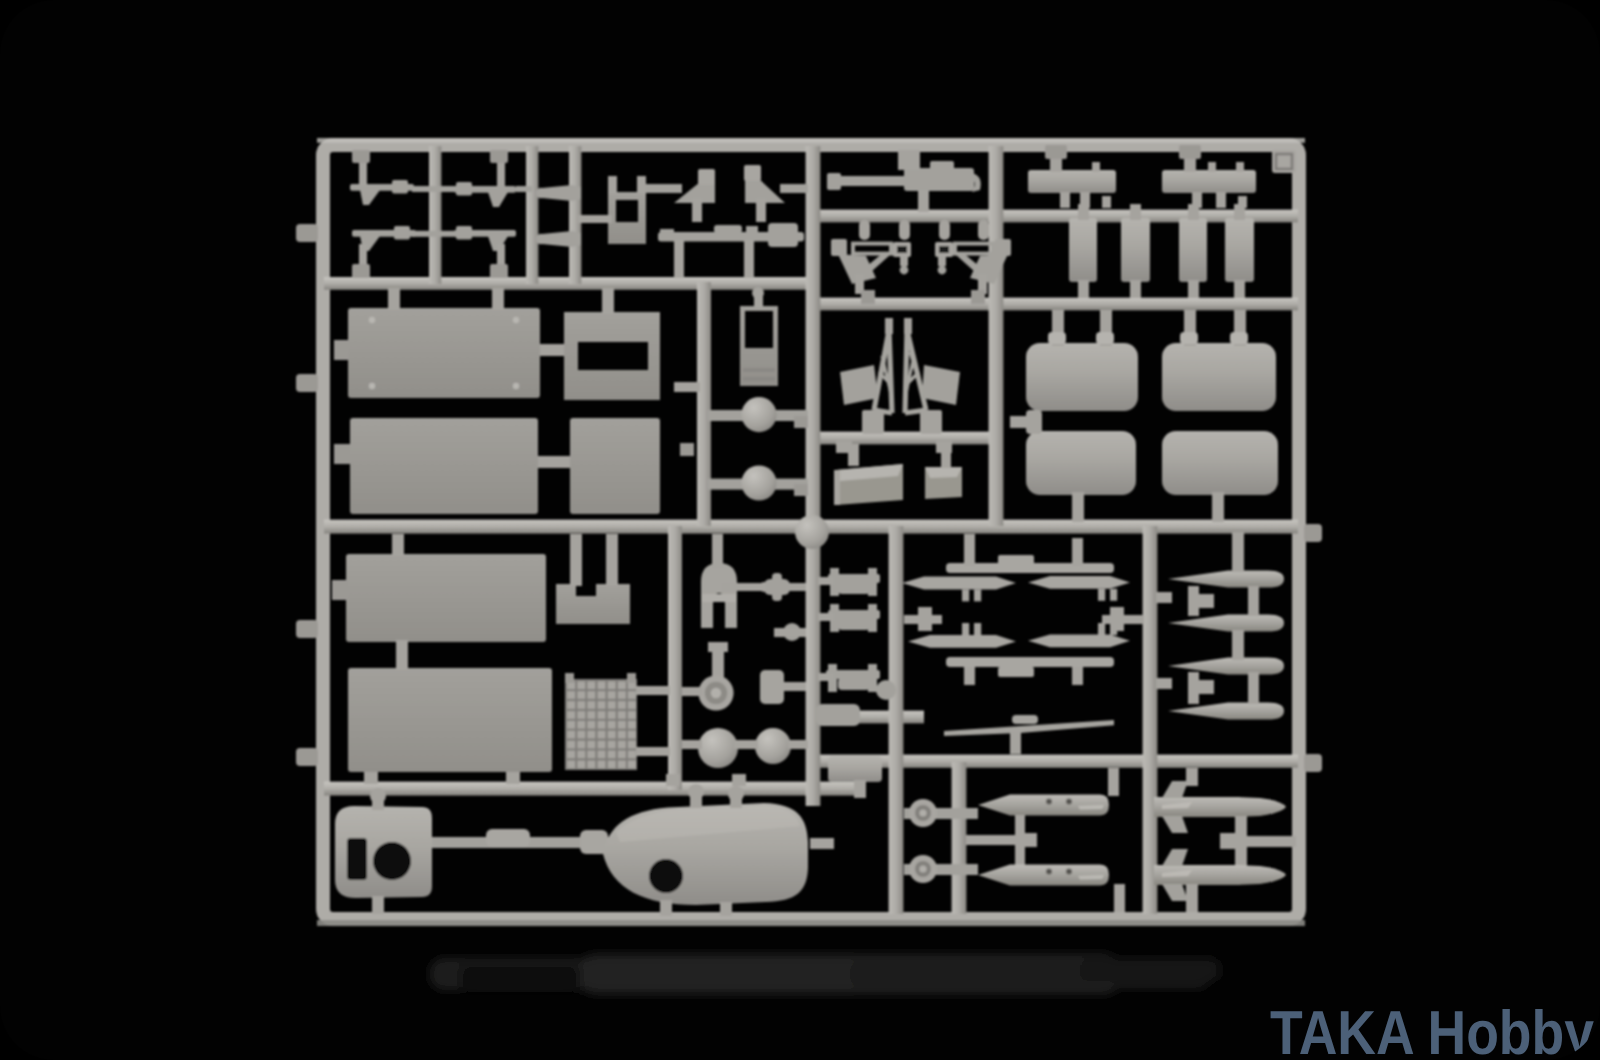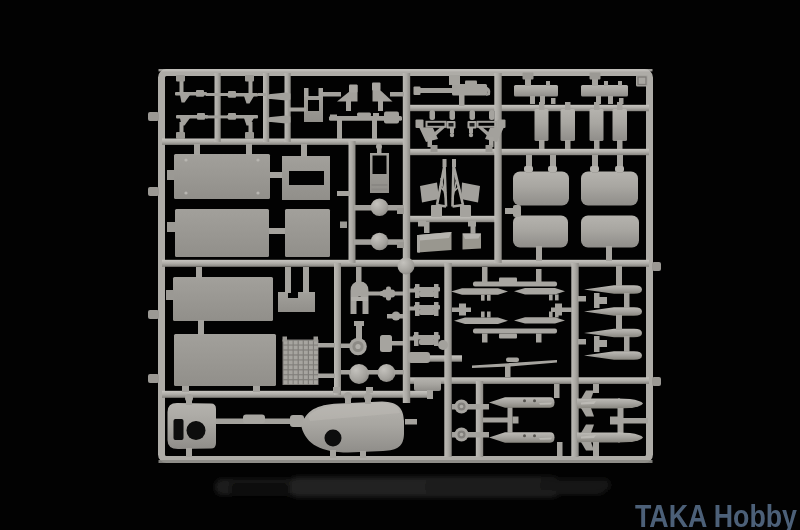--- a/index.html
+++ b/index.html
@@ -1,16 +1,16 @@
 <!DOCTYPE html>
 <html><head>
 <meta charset="utf-8">
 <style>
   html,body{margin:0;padding:0;background:#000;}
-  #stage{position:relative;width:800px;height:530px;background:#020202;overflow:hidden;font-family:"Liberation Sans",sans-serif;}
+  #stage{position:relative;width:800px;height:530px;background:#020202;overflow:hidden;font-family:"Liberation Sans",sans-serif;border-radius:27px;}
   svg{position:absolute;left:0;top:0;}
 </style>
 </head>
 <body>
 <div id="stage">
 <svg width="800" height="530" viewBox="0 0 800 530">
 <defs>
   <filter id="refblur" x="-10%" y="-30%" width="120%" height="160%">
           <feGaussianBlur stdDeviation="2.5"></feGaussianBlur>
         </filter>

